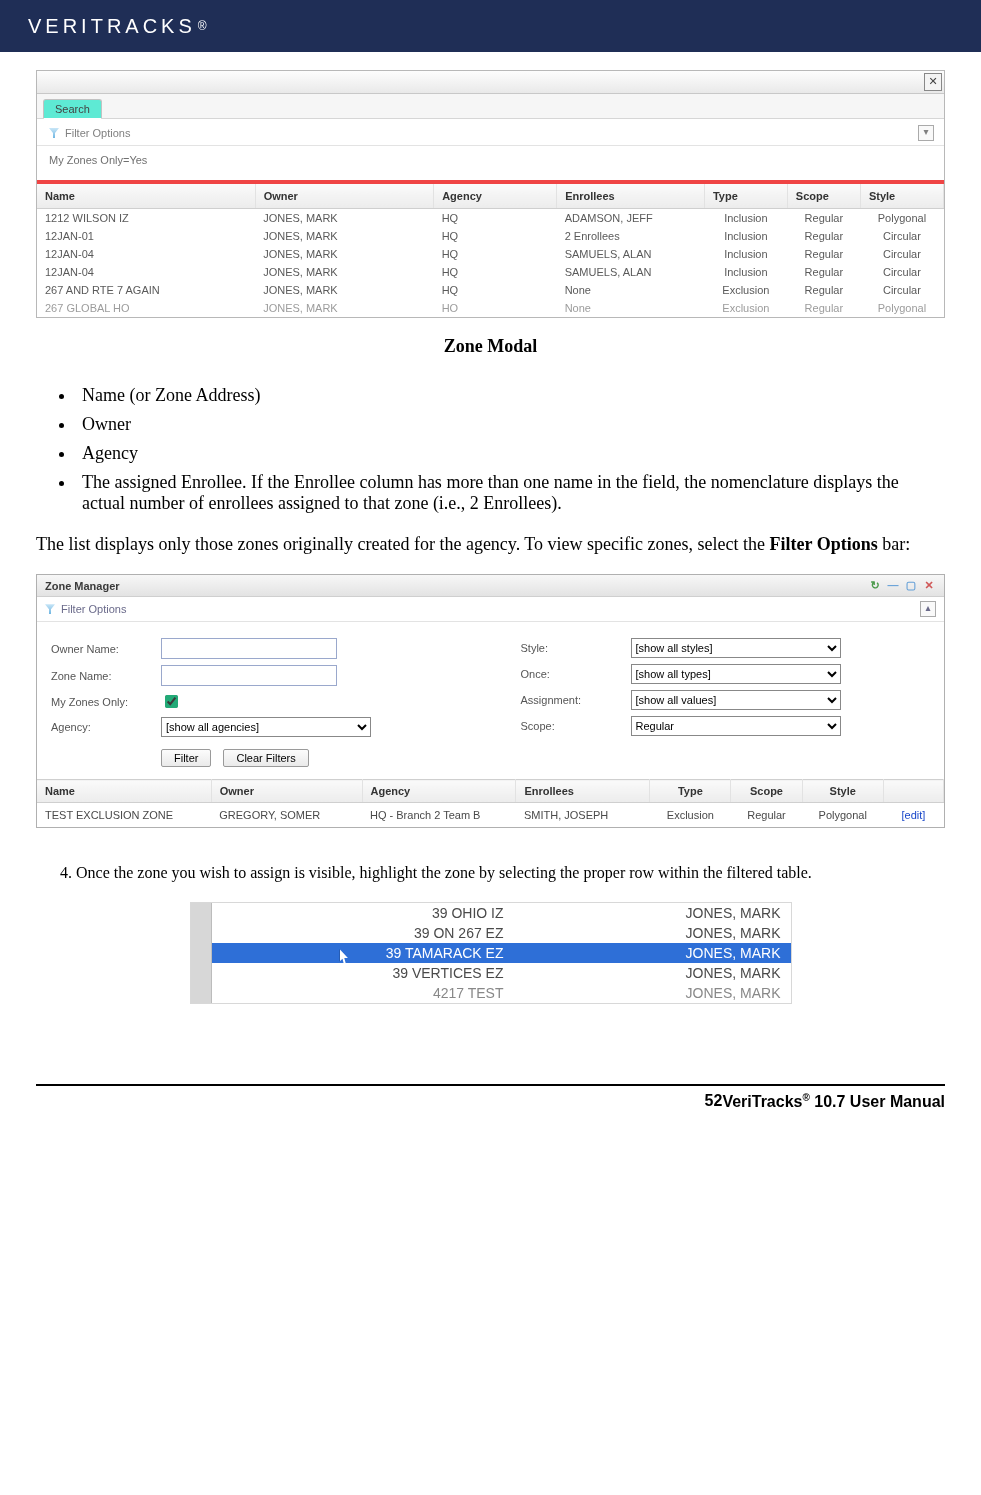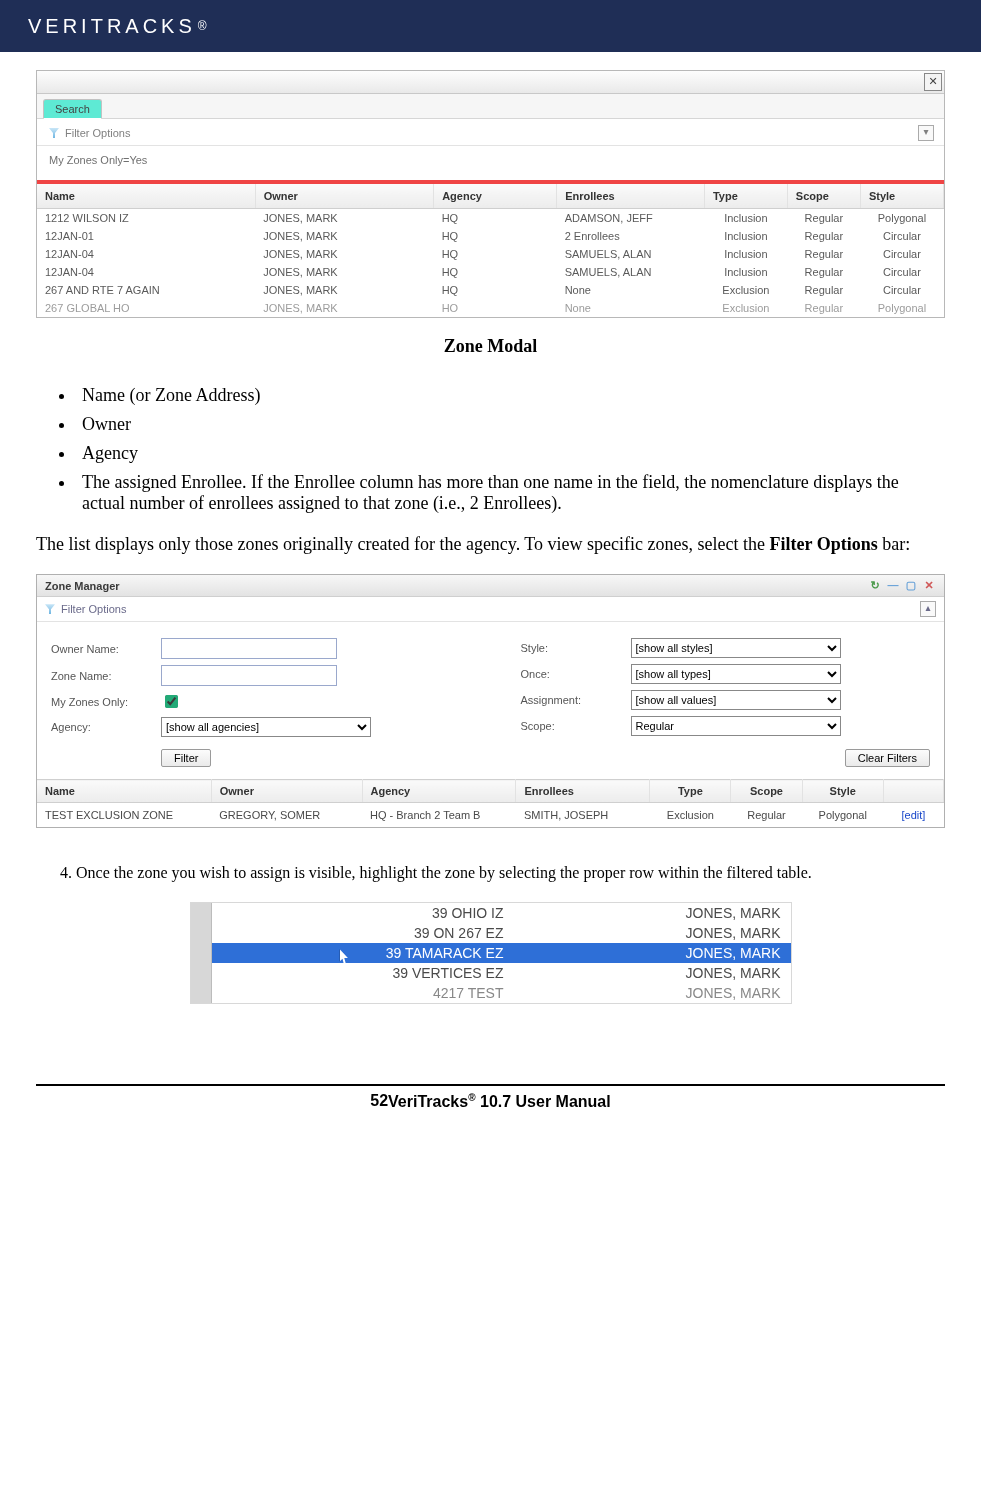--- a/index.html
+++ b/index.html
@@ -206,21 +206,20 @@
     width: 210px;
     background: #fff;
   }
   .zm-row input[type=checkbox]{
     accent-color:#2a7;
   }
   .zm-buttons {
     padding: 0 14px 12px 124px;
     display:flex;
     gap: 12px;
-    justify-content: space-between;
   }
   .zm-buttons button {
     font-size: 11px;
     padding: 2px 12px;
     border: 1px solid #9a9a9a;
     background: linear-gradient(#fcfcfc,#eaeaea);
     border-radius: 2px;
     cursor: pointer;
   }
   table.grid2 {
@@ -288,21 +287,21 @@
     left: 128px; top: 6px;
     width: 12px; height: 18px;
     background: #fff;
     clip-path: polygon(0 0,0 70%,25% 55%,40% 95%,55% 88%,40% 50%,70% 50%);
     border:0;
     filter: drop-shadow(0 0 1px #000);
   }
 
   .footer {
     display: flex;
-    justify-content: center;
+    justify-content: flex-end;
     border-top: 2px solid #000;
     padding-top: 6px;
     font-family: Arial, sans-serif;
     font-weight: bold;
     font-size: 16px;
     margin-top: 80px;
   }
   .footer sup { font-size: 10px; }
 </style>
 </head>

